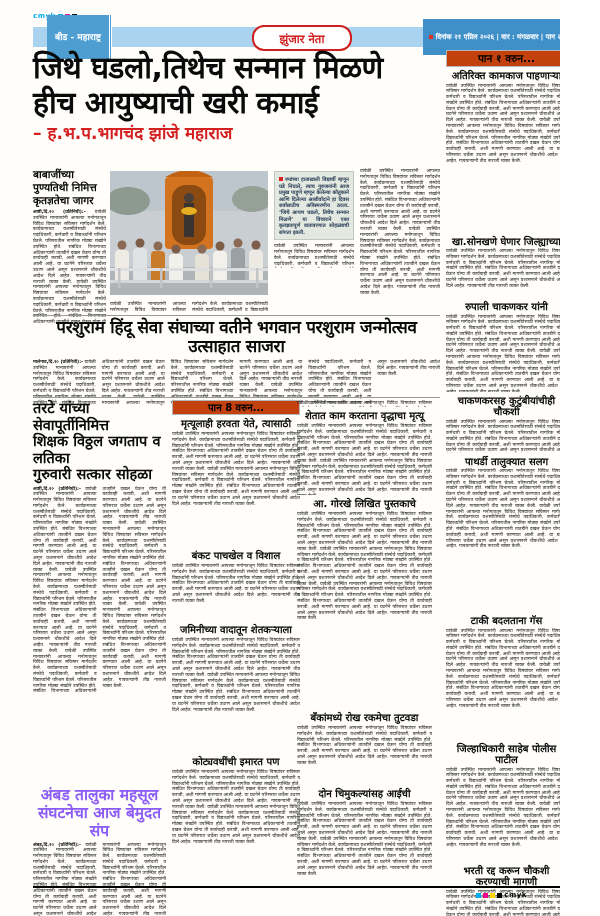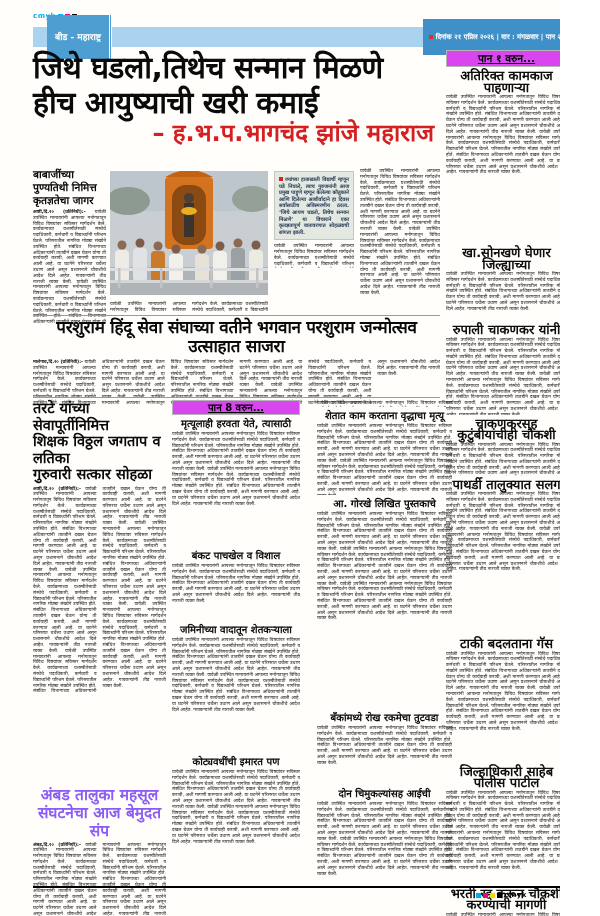--- a/index.html
+++ b/index.html
@@ -14,70 +14,71 @@
   
   #masthead{position:absolute;left:33px;top:27px;width:534px;height:20px;background:#a9d3ee;display:flex;align-items:center;justify-content:space-between;}
   #region-box{background:#4e9ed2;color:#fff;font-weight:bold;font-size:9px;height:20px;line-height:20px;padding:12px 8px;margin-left:14px;border-right:3px double #fff;}
   #paper-oval{position:absolute;left:219px;top:-2px;width:96px;height:22px;background:#fff;border:2px solid #d01f1f;border-radius:12px;display:flex;align-items:center;justify-content:center;color:#d01f1f;font-weight:bold;font-size:11.5px;}
   #date-box{background:#3f90c8;color:#fff;font-size:6.8px;font-weight:bold;height:20px;line-height:20px;padding:8px 6px;display:flex;align-items:center;gap:3px;}
   #date-box .rsq{width:4px;height:4px;background:#e03020;display:inline-block;}
 
   
   #lead{position:absolute;left:33px;top:50px;width:407px;}
   .h1{font-size:30px;line-height:35px;font-weight:bold;color:#0a0a0a;letter-spacing:-.5px;}
-  #attribution{font-size:24px;line-height:25px;font-weight:bold;color:#d42020;text-align:right;padding-right:6px;margin-top:1px;}
+  #attribution{font-size:17px;line-height:25px;font-weight:bold;color:#d42020;text-align:left;padding-right:6px;margin-top:1px;}
   #deck{font-size:14.5px;line-height:18px;font-weight:bold;color:#111;text-align:center;margin-top:4px;letter-spacing:-.3px;}
 
   
   .t{font-size:4.7px;line-height:5.8px;text-align:justify;color:#2b2b2b;overflow:hidden;word-break:break-word;}
   .t b{font-weight:bold;color:#111;}
   .h{font-weight:bold;color:#0d0d0d;text-align:center;font-size:10px;line-height:12px;margin:3px 0 1px;}
-  .frombar{background:#d946ef;border:0.5px solid #b5b5b5;font-weight:bold;text-align:center;color:#000;text-decoration:underline;}
+  .frombar{background:#c2410c;border:0.5px solid #b5b5b5;font-weight:bold;text-align:center;color:#000;}
   .cols2{column-count:2;column-gap:6px;}
   .cols6{column-count:6;column-gap:6px;}
   .rule{position:absolute;background:#9a9a9a;height:1px;}
 
   
   #band1{position:absolute;left:33px;top:168px;width:407px;height:147px;}
   #kicker{font-size:10.5px;line-height:13px;font-weight:bold;color:#0a0a0a;margin-bottom:2px;}
   #hibox{background:#e3e8e1;border:0.5px solid #c2c8c0;padding:4px 4px;}
   #hibox .ht{font-size:5.2px;line-height:6.6px;font-weight:bold;color:#1f3550;text-align:justify;}
   #hibox .bul{width:4px;height:4px;background:#d22;display:inline-block;margin-right:2px;}
 
   
   .hl17{font-size:17px;line-height:19px;font-weight:bold;color:#0a0a0a;text-align:center;letter-spacing:-.3px;}
   .hl15{font-size:14.5px;line-height:16.5px;font-weight:bold;color:#0a0a0a;}
   .hl16c{font-size:15.5px;line-height:18px;font-weight:bold;color:#8b5cf6;text-align:center;}
 
   #band2{position:absolute;left:33px;top:318px;width:407px;}
   #lower{position:absolute;left:33px;top:400px;width:407px;height:488px;}
   #Lgrp{position:absolute;left:0;top:0;width:133px;}
   #C3{position:absolute;left:139px;top:0;width:128px;}
-  #C4{position:absolute;left:284px;top:0;width:135px;}
+  #C4{position:absolute;left:264px;top:0;width:135px;}
 
   #sidebar{position:absolute;left:446px;top:50px;width:121px;}
   #sidebar .frombar{font-size:10.5px;line-height:15px;}
-  #sidebar .h{font-size:13px;line-height:11.5px;}
+  #sidebar .h{font-size:10px;line-height:11.5px;}
 
   #bottom-rule{position:absolute;left:33px;top:886px;width:534px;height:2px;background:#000;}
 </style>
 </head>
 <body>
 
 <div id="page">
 
   <div class="cmyk" style="left:33px;top:12px;">
     <span class="c1">cmyk</span>
     <span class="sq" style="background:#00aeef"></span>
     <span class="sq" style="background:#ec008c"></span>
     <span class="sq" style="background:#000"></span>
   </div>
 
   <div id="masthead">
     <div id="region-box">बीड - महाराष्ट्र</div>
+    <div id="paper-oval">झुंजार नेता</div>
     <div id="date-box">
       <span class="rsq"></span>
       <span>दिनांक २१ एप्रिल २०२६ | वार : मंगळवार | पान २</span>
     </div>
   </div>
 
   <div id="lead">
     <div class="h1">जिथे घडलो,तिथेच सन्मान मिळणे</div>
     <div class="h1">हीच आयुष्याची खरी कमाई</div>
     <div id="attribution">– ह.भ.प.भागचंद झांजे महाराज</div>

